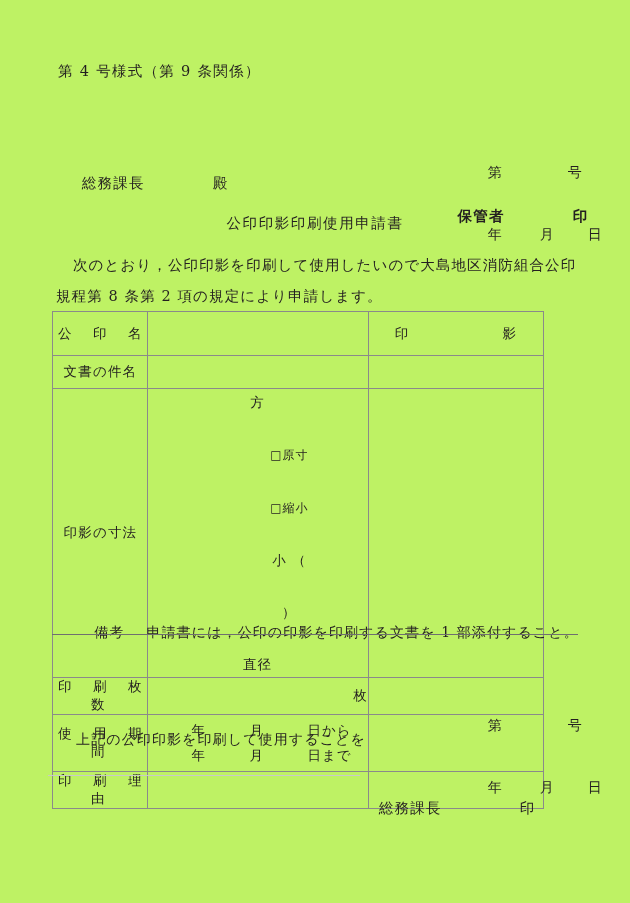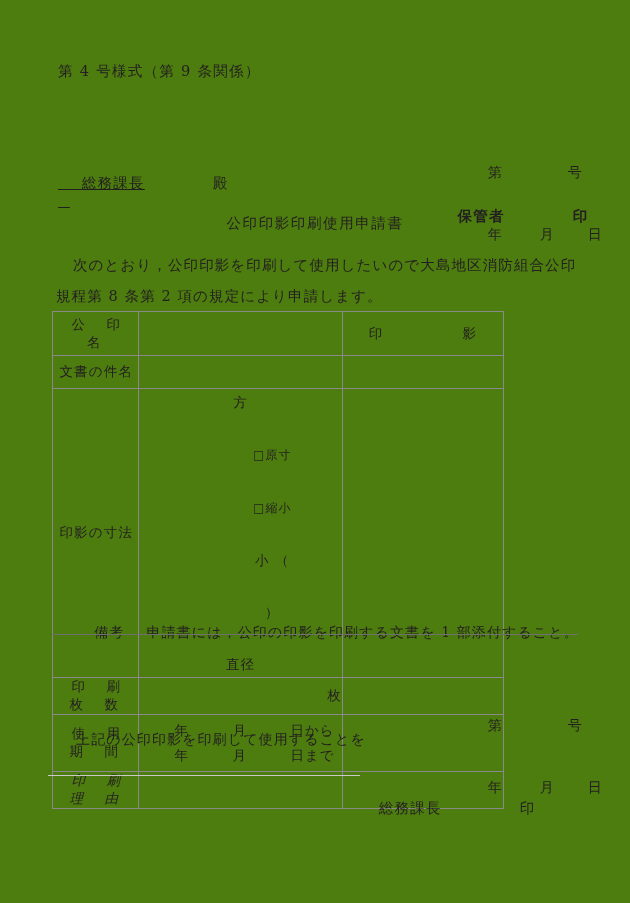--- a/index.html
+++ b/index.html
@@ -11,21 +11,21 @@
     width: 630px;
     height: 903px;
     position: relative;
     font-family: "DejaVu Serif", "Liberation Serif", serif;
     color: #231f20;
     overflow: hidden;
   }
   .page {
     position: absolute;
     inset: 0;
-    background: #4d7c0f;
+    background: #bef264;
   }
 
   
   .abs { position: absolute; white-space: pre; }
 
   
   .form-no {
     left: 58px; top: 62px;
     font-size: 14.5px;
     letter-spacing: 1.3px;
@@ -38,21 +38,20 @@
   .doc-number-block .row { display: block; height: 30px; line-height: 30px; }
   .num-label { display: inline-block; width: 80px; }
   .date-ja { display: inline-block; }
   .date-ja .y { display: inline-block; width: 52px; }
   .date-ja .m { display: inline-block; width: 48px; }
 
   .addressee {
     left: 58px; top: 158px;
     font-size: 14.5px;
     letter-spacing: 1.3px;
-    text-decoration: underline;
   }
   .addressee .dono { display: inline-block; margin-left: 68px; }
 
   .keeper {
     left: 432px; top: 190px;
     font-size: 14.5px;
     letter-spacing: 1.3px;
     font-weight: bold;
   }
   .keeper .seal { display: inline-block; margin-left: 68px; }
@@ -72,21 +71,21 @@
     line-height: 31px;
     letter-spacing: 1.1px;
     text-indent: 17px;
     white-space: normal;
   }
 
   
   .form-table {
     position: absolute;
     left: 52px; top: 311px;
-    width: 452px;
+    width: 492px;
     border-collapse: collapse;
     font-size: 13.5px;
   }
   .form-table td {
     border: 1px solid #8a8a8a;
     padding: 0;
     vertical-align: middle;
   }
   .col-label { width: 101px; text-align: center; }
   .col-value { width: 236px; }
@@ -106,21 +105,21 @@
     justify-content: space-between;
     padding: 0 26px;
     letter-spacing: 1px;
   }
 
   .r-name  { height: 44px; }
   .r-title { height: 33px; }
   .r-dim   { height: 90px; }
   .r-count { height: 33px; }
   .r-term  { height: 57px; }
-  .r-reason{ height: 33px; font-style: italic; }
+  .r-reason{ height: 33px; }
 
   .dim-cell {
     padding: 6px 0 5px 0;
     line-height: 26px;
     font-size: 13.5px;
   }
   .dim-line { display: block; text-align: center; letter-spacing: 1px; }
   .dim-mid {
     display: block;
     text-align: center;

